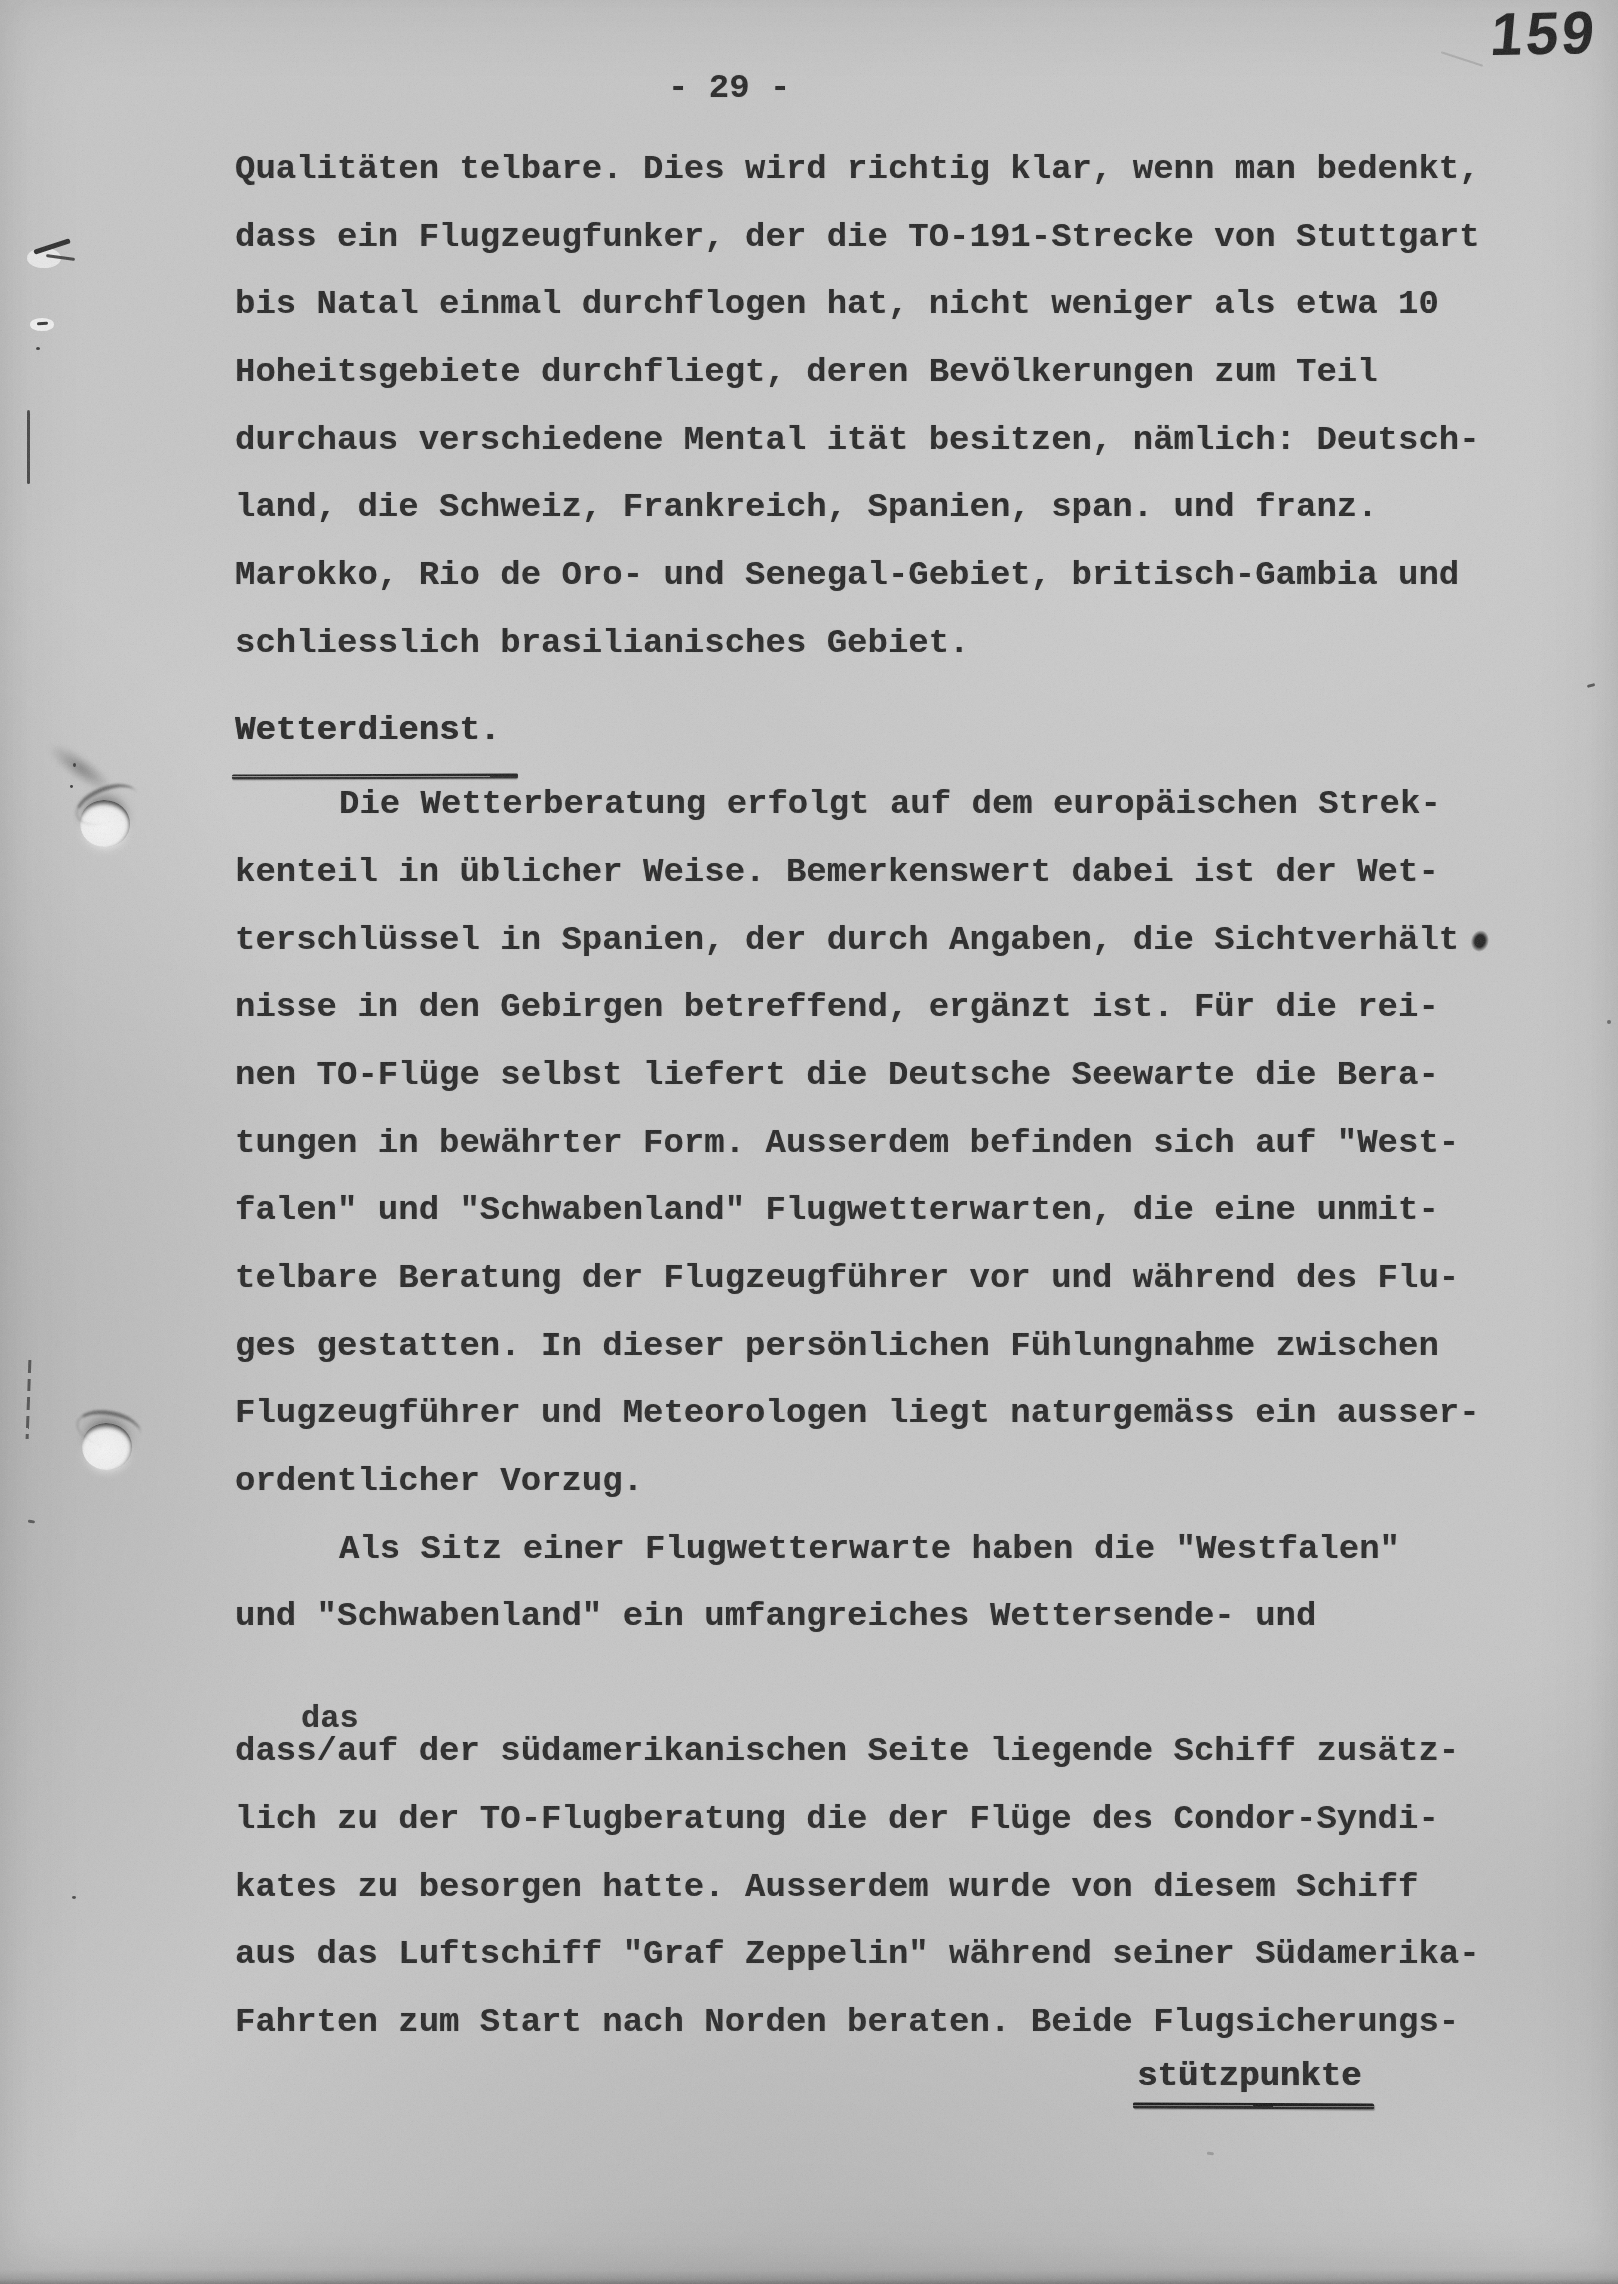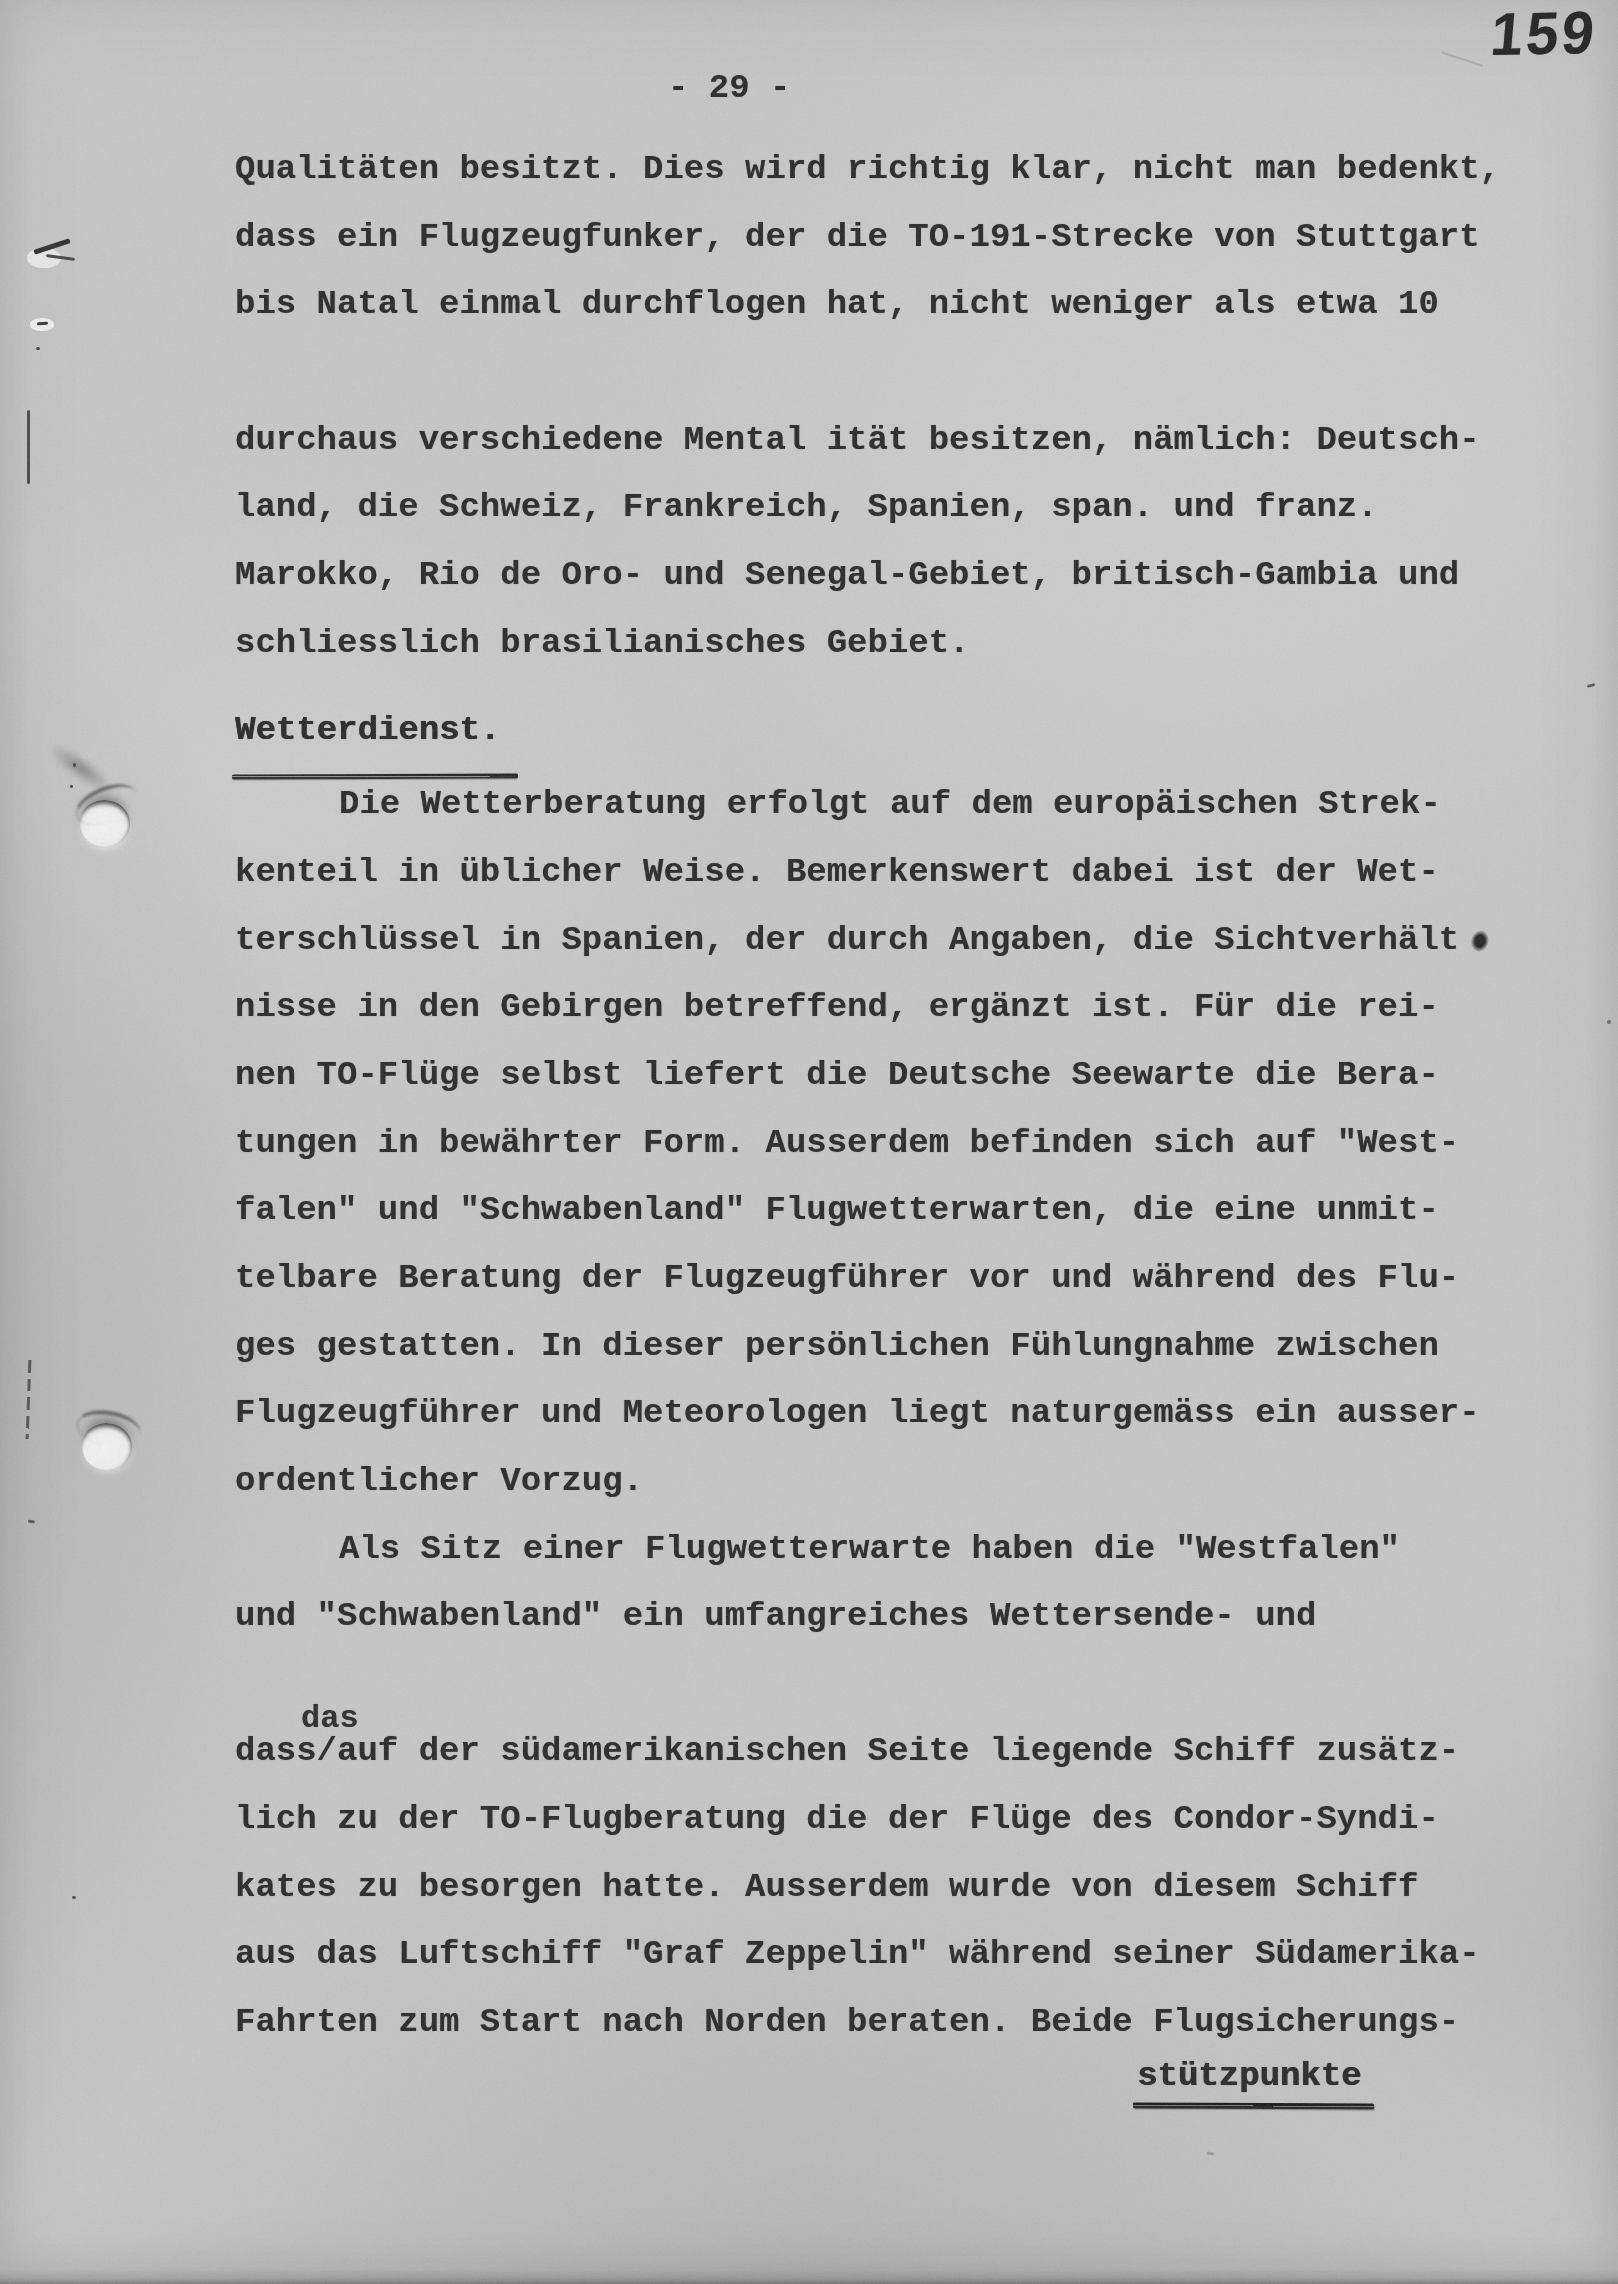--- a/index.html
+++ b/index.html
@@ -107,23 +107,24 @@
 </style>
 </head>
 <body>
 
 <div id="page">
 
   <div class="stamp">159</div>
 
   <div class="tline pageno">- 29 -</div>
 
-  <div class="tline" style="top:152px">Qualitäten besitzt. Dies wird richtig klar, nicht man bedenkt,</div>
+  <div class="tline" style="top:152px">Qualitäten telbare. Dies wird richtig klar, wenn man bedenkt,</div>
   <div class="tline" style="top:220px">dass ein Flugzeugfunker, der die TO-191-Strecke von Stuttgart</div>
   <div class="tline" style="top:287px">bis Natal einmal durchflogen hat, nicht weniger als etwa 10</div>
+  <div class="tline" style="top:355px">Hoheitsgebiete durchfliegt, deren Bevölkerungen zum Teil</div>
   <div class="tline" style="top:423px">durchaus verschiedene Mental ität besitzen, nämlich: Deutsch-</div>
   <div class="tline" style="top:490px">land, die Schweiz, Frankreich, Spanien, span. und franz.</div>
   <div class="tline" style="top:626px">schliesslich brasilianisches Gebiet.</div>
   <div class="tline" style="top:558px">Marokko, Rio de Oro- und Senegal-Gebiet, britisch-Gambia und</div>
 
   <div class="tline heading" style="top:713px">Wetterdienst.</div>
   <div class="rule rule-heading"></div>
 
   <div class="tline indent" style="top:787px">Die Wetterberatung erfolgt auf dem europäischen Strek-</div>
   <div class="tline" style="top:855px">kenteil in üblicher Weise. Bemerkenswert dabei ist der Wet-</div>

